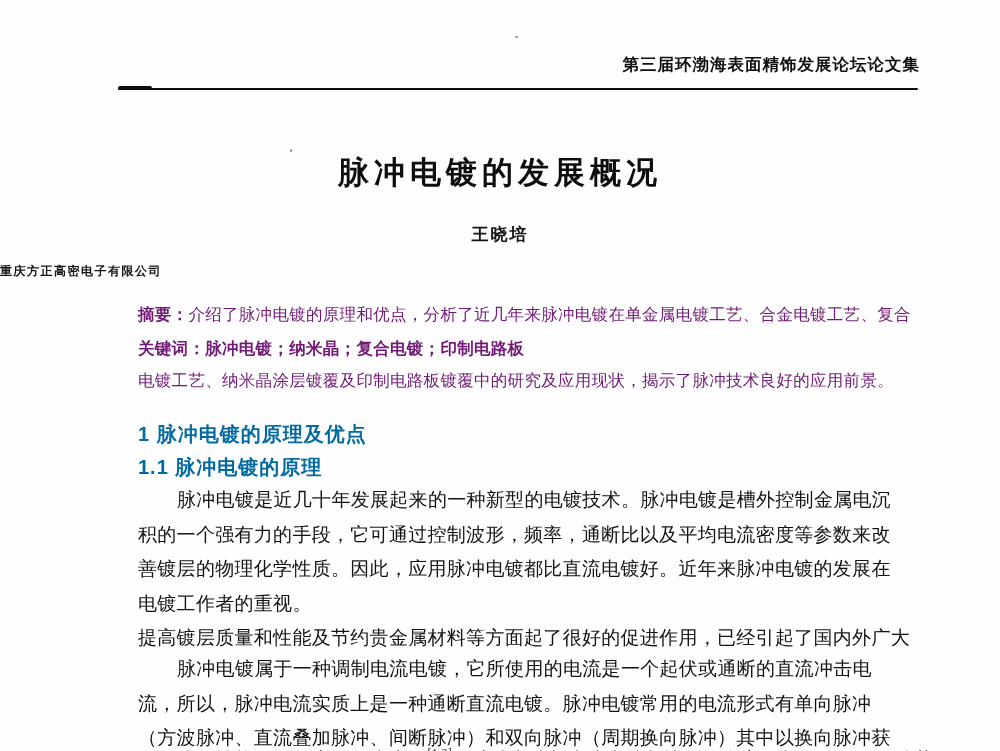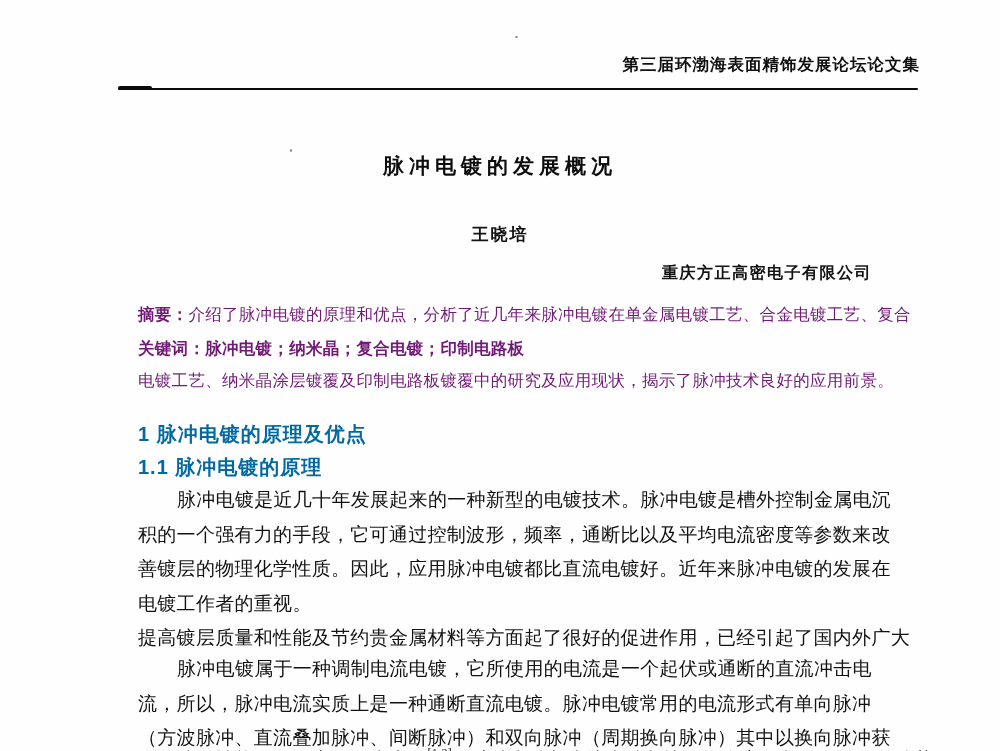--- a/index.html
+++ b/index.html
@@ -52,43 +52,43 @@
 
   
   .paper-title {
     position: absolute;
     top: 152px;
     left: 0;
     width: 1000px;
     text-align: center;
     font-family: "Liberation Sans", "DejaVu Sans", sans-serif;
     font-weight: 700;
-    font-size: 21px;
+    font-size: 31px;
     letter-spacing: 5px;
     color: #0d0d0d;
     white-space: nowrap;
   }
   .author {
     position: absolute;
     top: 223px;
     left: 0;
     width: 1000px;
     text-align: center;
     font-size: 17px;
     font-weight: 700;
     letter-spacing: 2px;
     white-space: nowrap;
   }
   .affiliation {
     position: absolute;
     top: 263px;
     left: 0;
     width: 872px;
-    text-align: right;
-    font-size: 16px;
+    text-align: left;
+    font-size: 12px;
     font-weight: 600;
     letter-spacing: 1.5px;
     white-space: nowrap;
   }
 
   
   .abstract-block {
     position: absolute;
     top: 298px;
     left: 138px;

